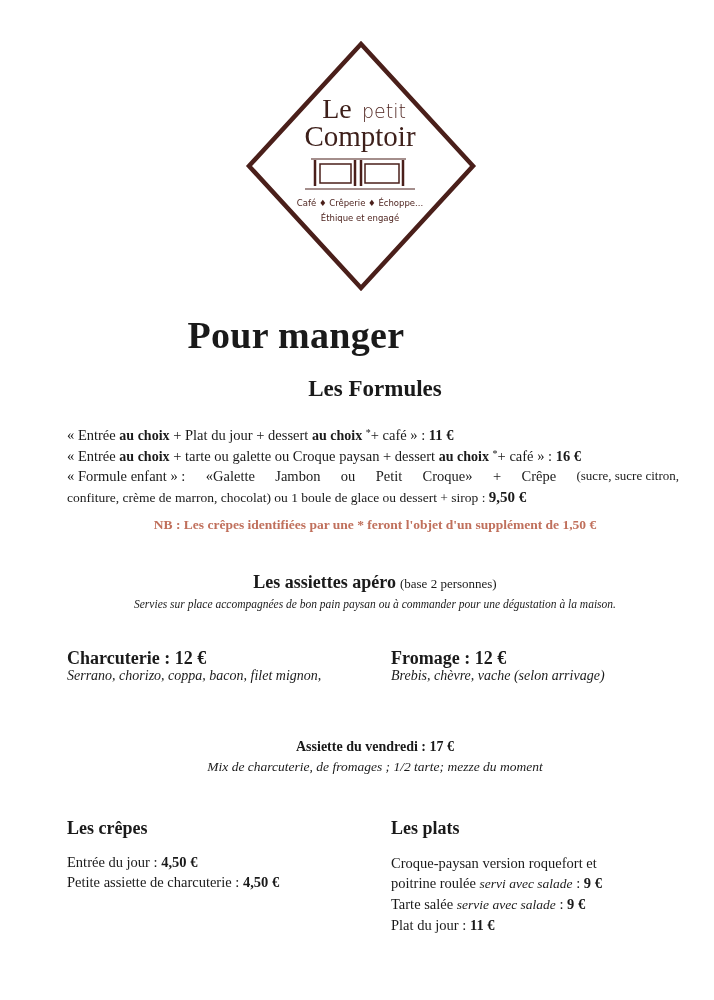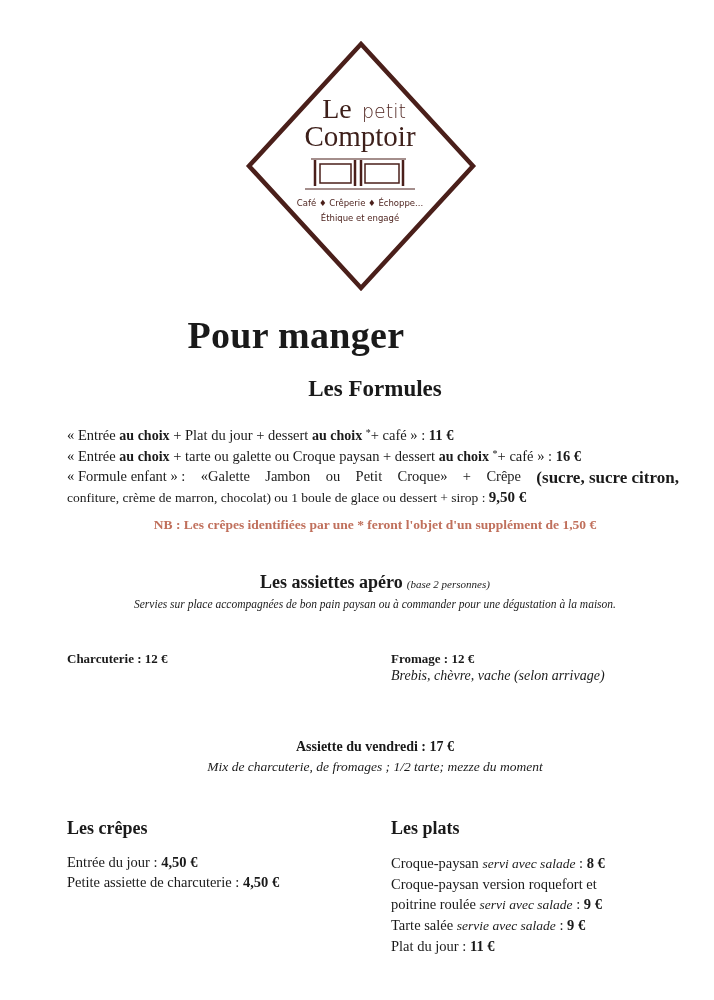--- a/index.html
+++ b/index.html
@@ -28,27 +28,27 @@
   .sup { font-size: 10px; vertical-align: 4px; }
   .justify-line { width: 612px; display: flex; justify-content: space-between; }
   .nb {
     left: 0; width: 750px; text-align: center; top: 517px;
     color: #c0705c; font-size: 13.5px; font-weight: bold;
   }
   .apero-title {
     left: 0; width: 750px; top: 572px; text-align: center;
     font-size: 18px; font-weight: bold;
   }
-  .apero-title .note { font-size: 11px; font-weight: normal; font-style: italic; margin-left: 4px; }
+  .apero-title .note { font-size: 13px; font-weight: normal; margin-left: 4px; }
   .apero-sub {
     left: 0; width: 750px; top: 598px; text-align: center;
     font-size: 11.5px; font-style: italic;
   }
   .col-block { font-size: 14px; line-height: 17px; }
-  .col-block .head { font-weight: bold; font-size: 13px; }
+  .col-block .head { font-weight: bold; font-size: 18px; }
   .col-block .desc { font-style: italic; }
   .center-block {
     left: 0; width: 750px; text-align: center; top: 737px;
     font-size: 14px; line-height: 20px;
   }
   .center-block .head { font-weight: bold; }
   .center-block .desc { font-style: italic; font-size: 13.5px; }
   .section-h { font-size: 18px; font-weight: bold; }
   .menu-list { font-size: 14.5px; line-height: 20px; }
   .menu-list .i { font-size: 13.5px; }
@@ -99,62 +99,57 @@
 </div>
 <div class="abs line justify-line" style="top:468px;">
   <span>« Formule enfant » :</span>
   <span>«Galette</span>
   <span>Jambon</span>
   <span>ou</span>
   <span>Petit</span>
   <span>Croque»</span>
   <span>+</span>
   <span>Crêpe</span>
-  <span style="font-size:17px;font-weight:bold;">(sucre, sucre citron,</span>
+  <span style="font-size:13px;">(sucre, sucre citron,</span>
 </div>
 <div class="abs line" style="top:489px; font-size:13.5px;">
   <span>confiture, crème de marron, chocolat) ou 1 boule de glace ou dessert + sirop :</span>
   <span class="b" style="font-size:15px;">9,50 €</span>
 </div>
 
 <div class="abs nb">NB : Les crêpes identifiées par une * feront l'objet d'un supplément de 1,50 €</div>
 
 <div class="abs apero-title">
   <span>Les assiettes apéro</span><span class="note">(base 2 personnes)</span>
 </div>
 <div class="abs apero-sub">Servies sur place accompagnées de bon pain paysan ou à commander pour une dégustation à la maison.</div>
 
 <div class="abs col-block" style="left:67px; top:650px;">
   <div class="head">Charcuterie : 12 €</div>
+  <div class="desc">Serrano, chorizo, coppa, bacon, filet mignon,</div>
 </div>
 <div class="abs col-block" style="left:391px; top:650px;">
   <div class="head">Fromage : 12 €</div>
   <div class="desc">Brebis, chèvre, vache (selon arrivage)</div>
 </div>
 
 <div class="abs center-block">
   <div class="head">Assiette du vendredi : 17 €</div>
   <div class="desc">Mix de charcuterie, de fromages ; 1/2 tarte; mezze du moment</div>
 </div>
 
 <div class="abs section-h" style="left:67px; top:818px;">Les crêpes</div>
 <div class="abs menu-list" style="left:67px; top:852px;">
   <div><span>Entrée du jour :</span> <span class="b">4,50 €</span></div>
   <div><span>Petite assiette de charcuterie :</span> <span class="b">4,50 €</span></div>
 </div>
 
 <div class="abs section-h" style="left:391px; top:818px;">Les plats</div>
 <div class="abs menu-list" style="left:391px; top:853px;">
   <div>
-    <span>Croque-paysan</span>
-    <span class="i">servi avec salade</span>
-    <span>:</span>
-    <span class="b">8 €</span>
-  </div>
-  <div>
     <div>Croque-paysan version roquefort et</div>
     <span>poitrine roulée</span>
     <span class="i">servi avec salade</span>
     <span>:</span>
     <span class="b">9 €</span>
   </div>
   <div>
     <span>Tarte salée</span>
     <span class="i">servie avec salade</span>
     <span>:</span>

